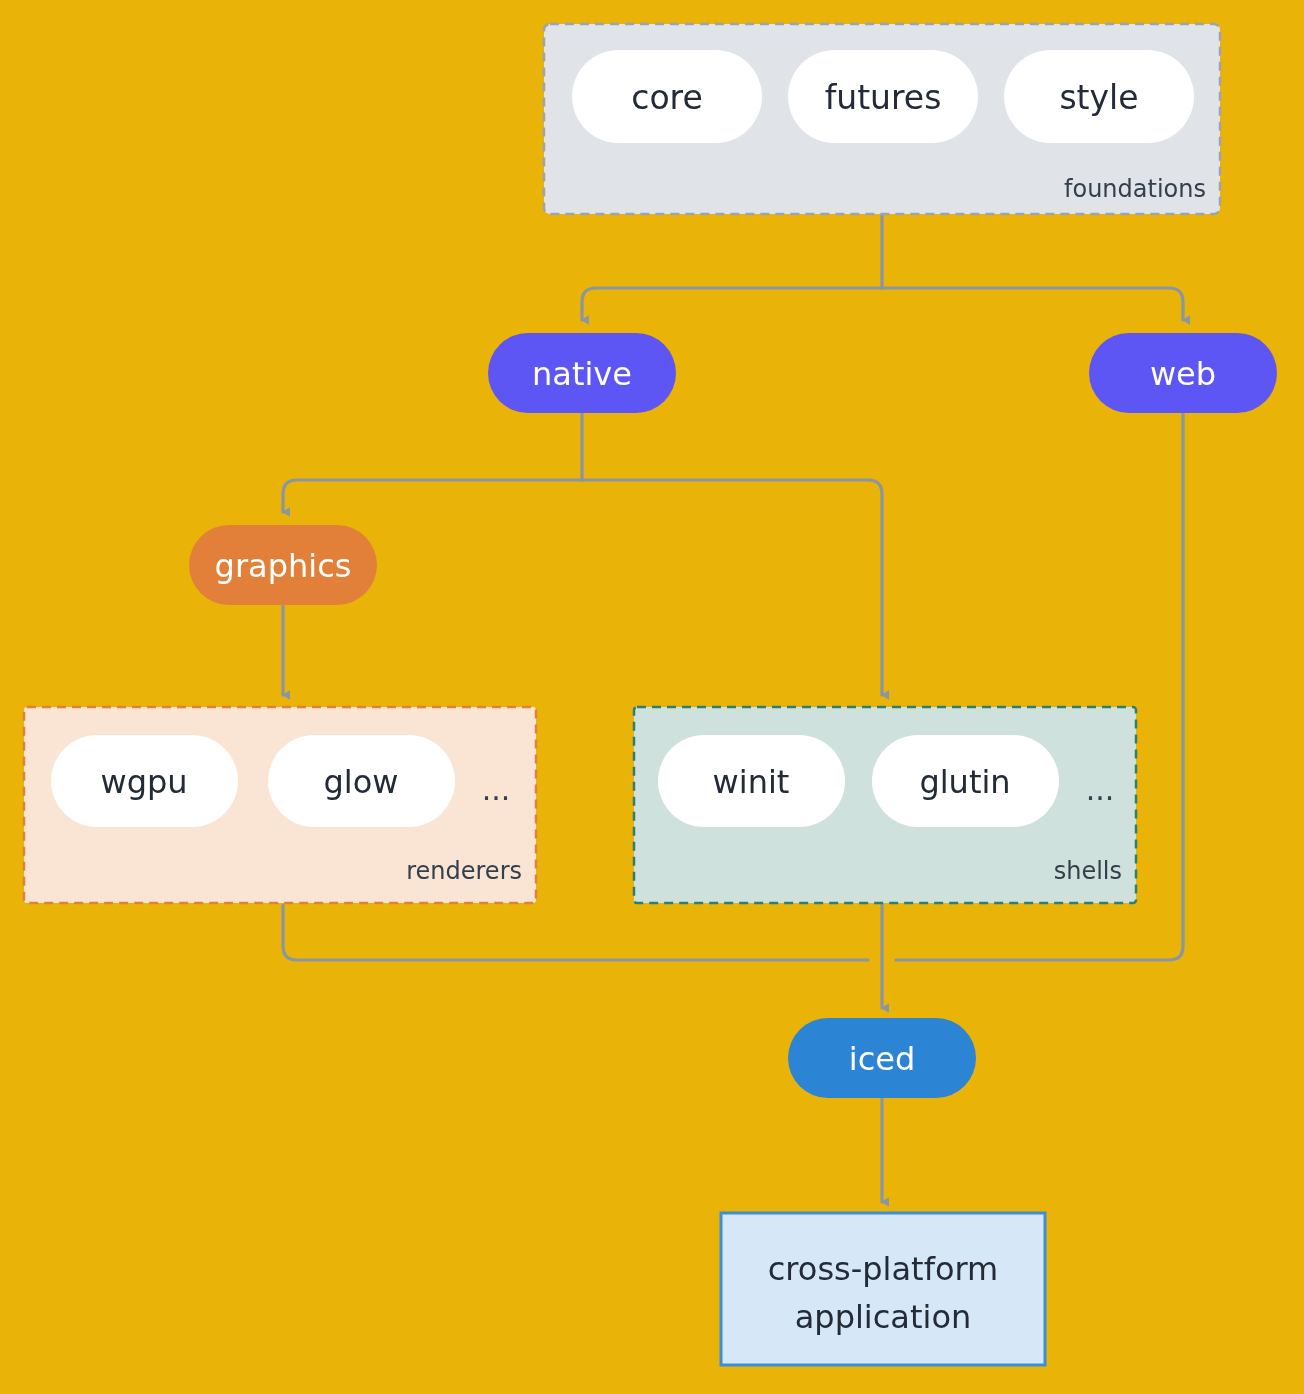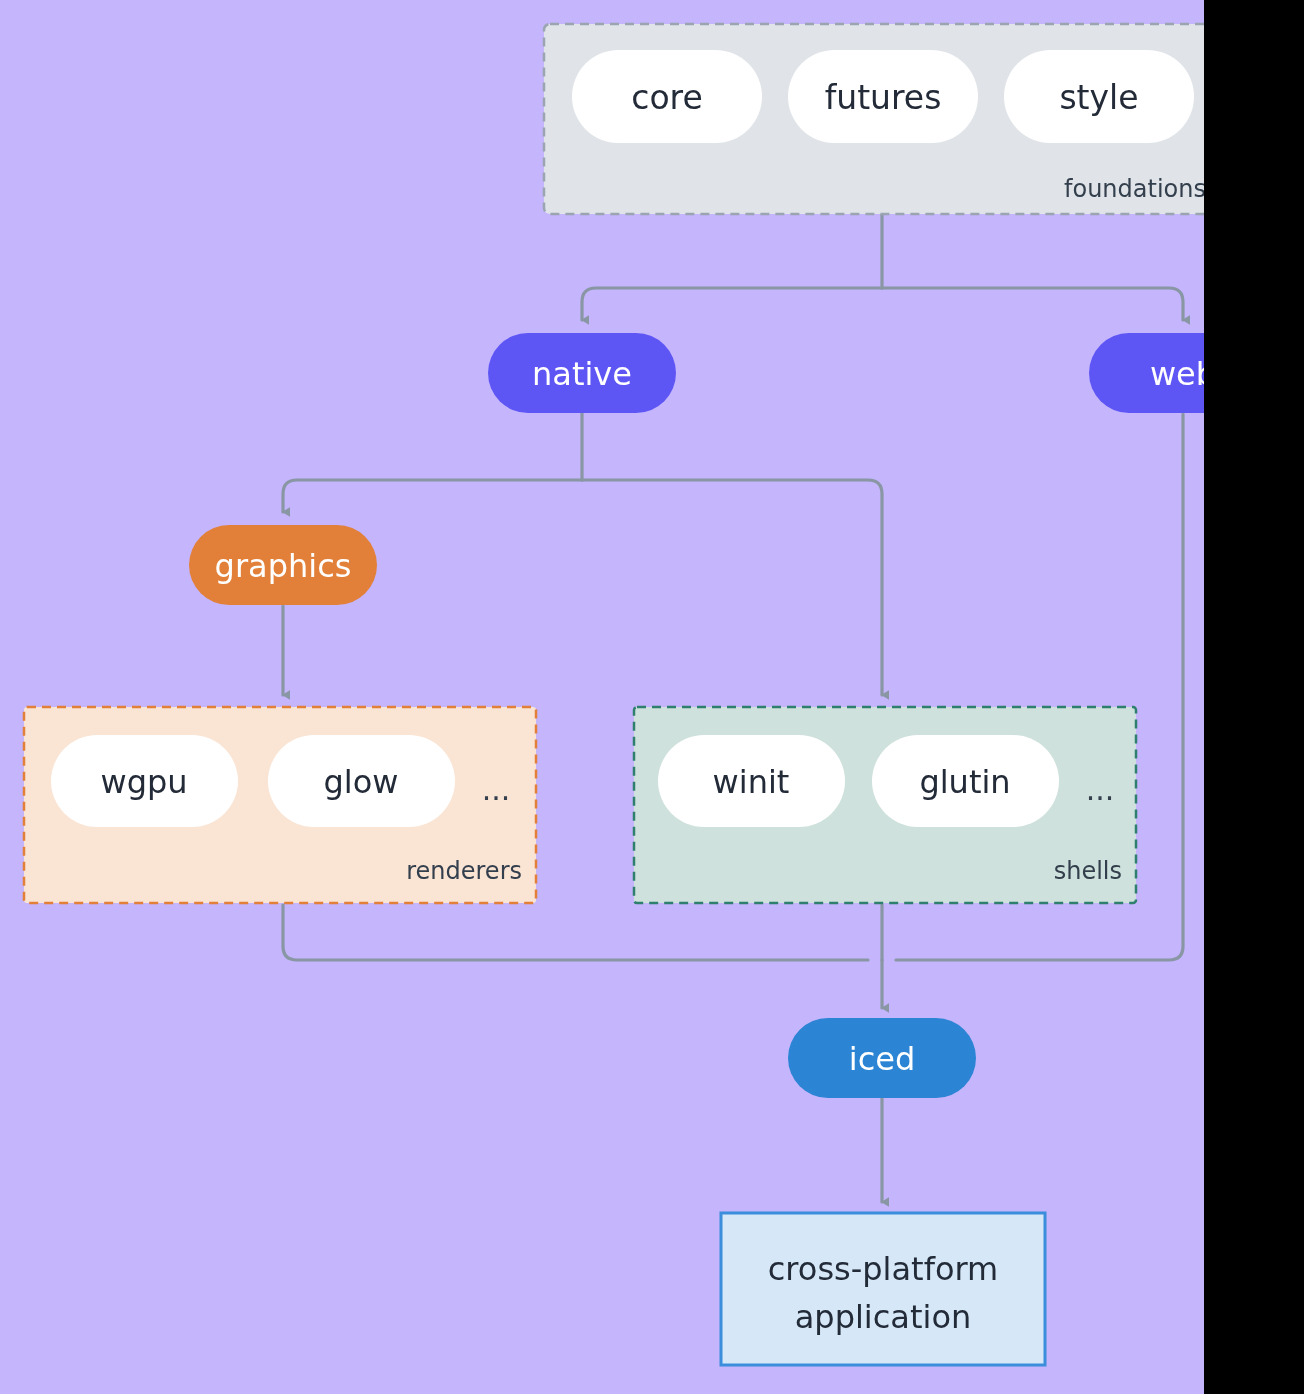--- a/index.html
+++ b/index.html
@@ -2,23 +2,23 @@
 <html><head>
 <meta charset="utf-8">
 <style>
   html, body {
     margin: 0;
     padding: 0;
     background: #000000;
   }
   #stage {
     position: relative;
-    width: 1204px;
+    width: 1304px;
     height: 1394px;
-    background: #c4b5fd;
+    background: #eab308;
     overflow: hidden;
     font-family: "DejaVu Sans", "Liberation Sans", sans-serif;
   }
   svg#diagram {
     position: absolute;
     top: 0;
     left: 0;
     width: 1304px;
     height: 1394px;
     display: block;

